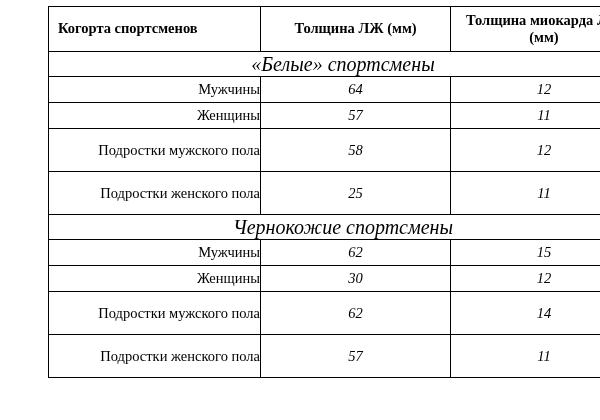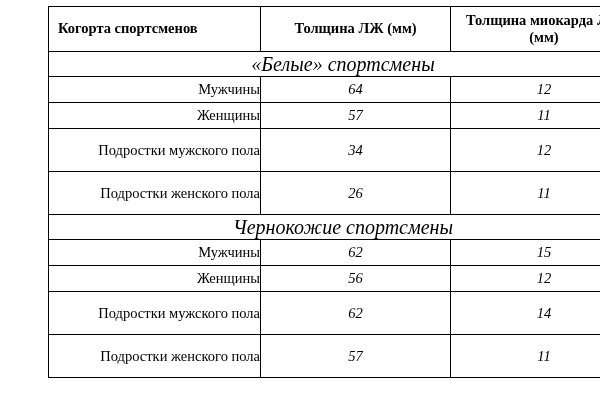--- a/index.html
+++ b/index.html
@@ -95,39 +95,39 @@
         <td class="num-cell">64</td>
         <td class="num-cell">12</td>
       </tr>
       <tr class="row-1line">
         <td class="label-cell">Женщины</td>
         <td class="num-cell">57</td>
         <td class="num-cell">11</td>
       </tr>
       <tr class="row-2line">
         <td class="label-cell">Подростки мужского пола</td>
-        <td class="num-cell">34</td>
+        <td class="num-cell">58</td>
         <td class="num-cell">12</td>
       </tr>
       <tr class="row-2line">
         <td class="label-cell">Подростки женского пола</td>
-        <td class="num-cell">26</td>
+        <td class="num-cell">25</td>
         <td class="num-cell">11</td>
       </tr>
       <tr>
         <td class="group-cell" colspan="3">Чернокожие спортсмены</td>
       </tr>
       <tr class="row-1line">
         <td class="label-cell">Мужчины</td>
         <td class="num-cell">62</td>
         <td class="num-cell">15</td>
       </tr>
       <tr class="row-1line">
         <td class="label-cell">Женщины</td>
-        <td class="num-cell">56</td>
+        <td class="num-cell">30</td>
         <td class="num-cell">12</td>
       </tr>
       <tr class="row-2line">
         <td class="label-cell">Подростки мужского пола</td>
         <td class="num-cell">62</td>
         <td class="num-cell">14</td>
       </tr>
       <tr class="row-2line">
         <td class="label-cell">Подростки женского пола</td>
         <td class="num-cell">57</td>

